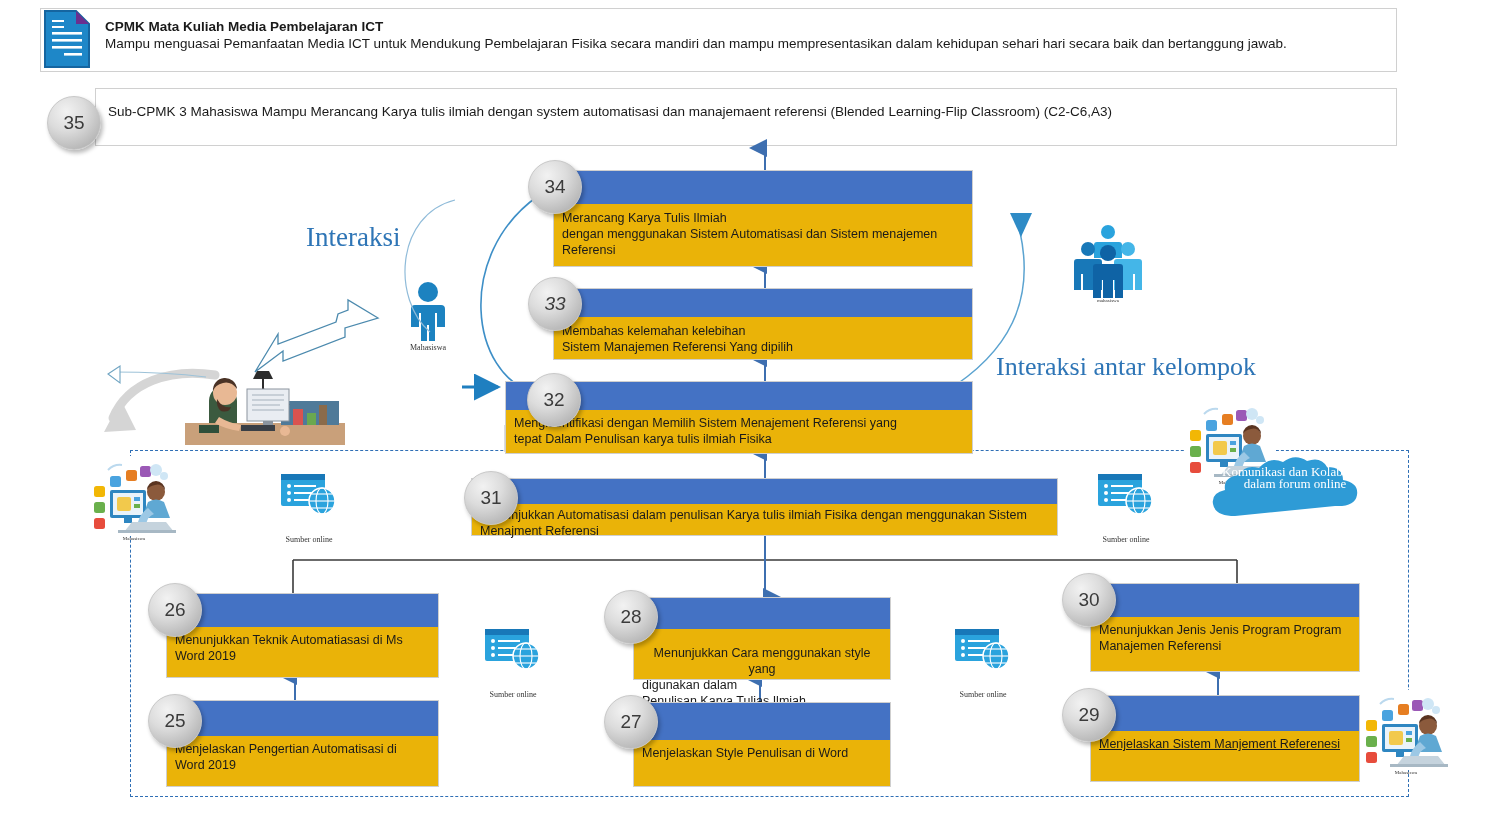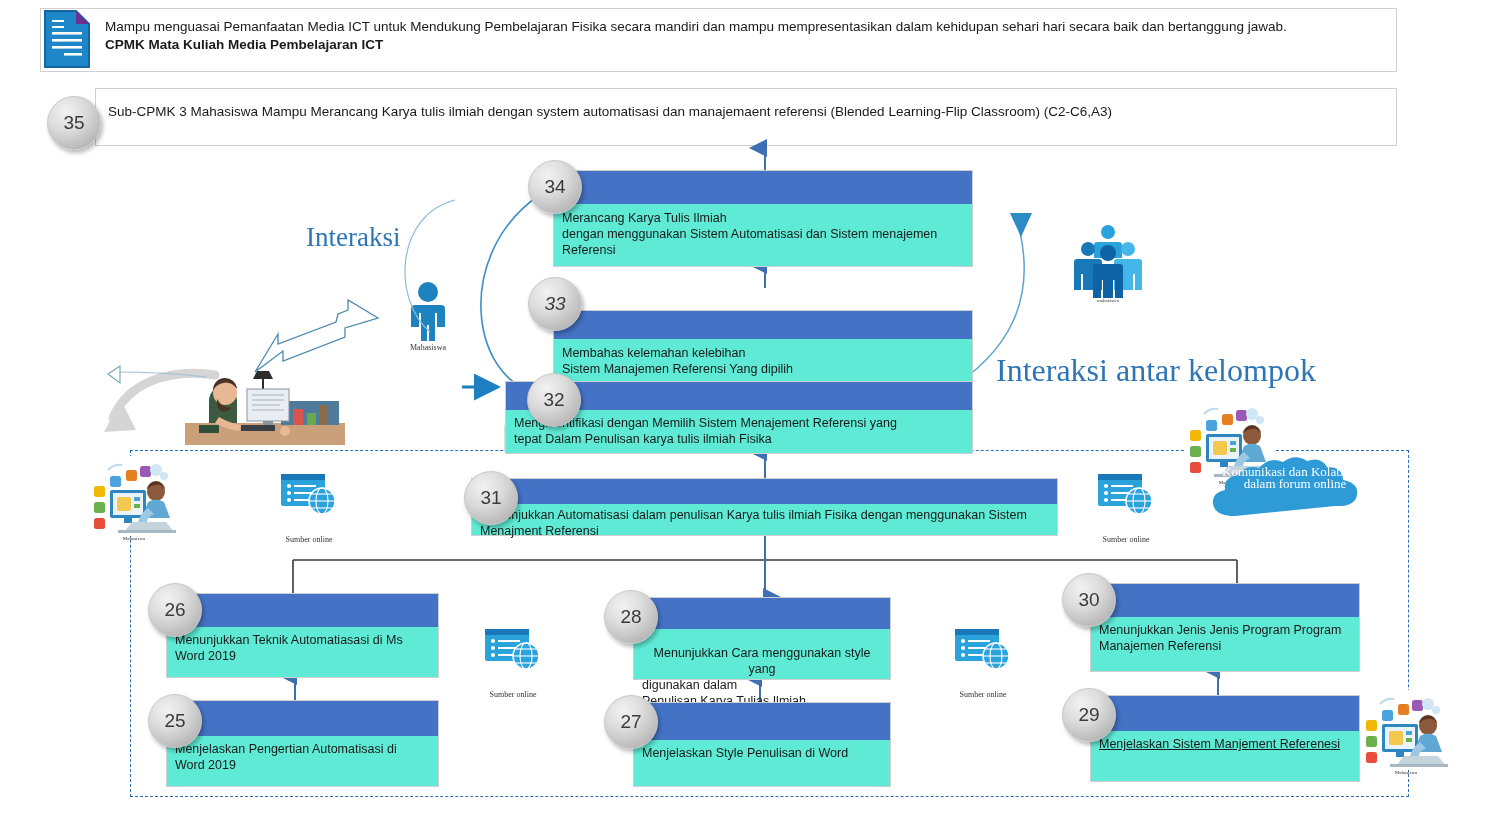--- a/index.html
+++ b/index.html
@@ -21,33 +21,33 @@
 
   
   .badge{width:52px;height:52px;border-radius:50%;
          background:radial-gradient(circle at 35% 28%, #f2f2f2 0%, #dcdcdc 38%, #b7b7b7 78%, #9e9e9e 100%);
          border:1px solid #c8c8c8;
          box-shadow:2px 3px 4px rgba(0,0,0,.28);
          display:flex;align-items:center;justify-content:center;
          font-size:19px;color:#3b3b3b;z-index:6;}
 
   
-  .card{background:#5eead4;border:1px solid #cfcfcf;z-index:3;}
+  .card{background:#eab308;border:1px solid #cfcfcf;z-index:3;}
   .card .bar{background:#4472C4;width:100%;}
   .card .body{display:flex;align-items:flex-start;justify-content:center;
               text-align:center;font-size:12.5px;line-height:16px;padding:4px 8px 0 8px;}
 
   
   #dashed-zone{left:130px;top:450px;width:1277px;height:345px;
                border:1.5px dashed #2f6fb5;}
 
   
   .script{font-family:"Liberation Serif",serif;color:#2E75B6;}
   #interaksi-label{left:306px;top:222px;font-size:27px;}
-  #interaksi-kelompok-label{left:996px;top:352px;font-size:32px;}
+  #interaksi-kelompok-label{left:996px;top:352px;font-size:26px;}
 
   
   .caption{font-family:"Liberation Serif",serif;font-size:8px;color:#333;text-align:center;}
   .caption-xs{font-family:"Liberation Serif",serif;font-size:5px;color:#333;text-align:center;}
 
   
   .sumber{width:86px;}
   .sumber .cap{margin-top:17px;}
 
   svg{display:block;overflow:visible;}
@@ -72,22 +72,22 @@
       <rect x="8" y="16" width="12" height="2"></rect>
       <rect x="8" y="22" width="30" height="2.6"></rect>
       <rect x="8" y="29" width="30" height="2.6"></rect>
       <rect x="8" y="36" width="30" height="2.6"></rect>
       <rect x="20" y="43" width="18" height="2.6"></rect>
     </g>
   </svg>
 </div>
 
 <div class="abs" id="header-text">
+  <div id="cpmk-title">CPMK Mata Kuliah Media Pembelajaran ICT</div>
   <div id="cpmk-desc">Mampu menguasai Pemanfaatan Media ICT untuk Mendukung Pembelajaran Fisika secara mandiri dan mampu mempresentasikan dalam kehidupan sehari hari secara baik dan bertanggung jawab.</div>
-  <div id="cpmk-title">CPMK Mata Kuliah Media Pembelajaran ICT</div>
 </div>
 
 <div class="abs" id="subcpmk-band"></div>
 <div class="abs badge" id="badge-35">35</div>
 <div class="abs" id="subcpmk-text">Sub-CPMK 3 Mahasiswa Mampu Merancang Karya tulis ilmiah dengan system automatisasi dan  manajemaent referensi  (Blended Learning-Flip Classroom) (C2-C6,A3)</div>
 
 <div class="abs" id="dashed-zone"></div>
 
 <svg class="abs lines">
   <defs>
@@ -141,21 +141,21 @@
 <div class="abs card" style="left:553px;top:170px;width:418px;height:95px;">
   <div class="bar" style="height:33px;"></div>
   <div class="body" style="flex-direction:column;padding-top:6px;">
     <div>Merancang Karya Tulis Ilmiah</div>
     <div>dengan menggunakan Sistem Automatisasi dan Sistem menajemen</div>
     <div>Referensi</div>
   </div>
 </div>
 <div class="abs badge" style="left:528px;top:160px;">34</div>
 
-<div class="abs card" style="left:553px;top:288px;width:418px;height:70px;margin-top:22px;">
+<div class="abs card" style="left:553px;top:288px;width:418px;height:70px;">
   <div class="bar" style="height:28px;"></div>
   <div class="body" style="flex-direction:column;padding-top:6px;">
     <div>Membahas kelemahan kelebihan</div>
     <div>Sistem Manajemen Referensi Yang dipilih</div>
   </div>
 </div>
 <div class="abs badge" style="left:528px;top:277px;font-style:italic;">33</div>
 
 <div class="abs card" style="left:505px;top:381px;width:466px;height:71px;">
   <div class="bar" style="height:28px;"></div>

